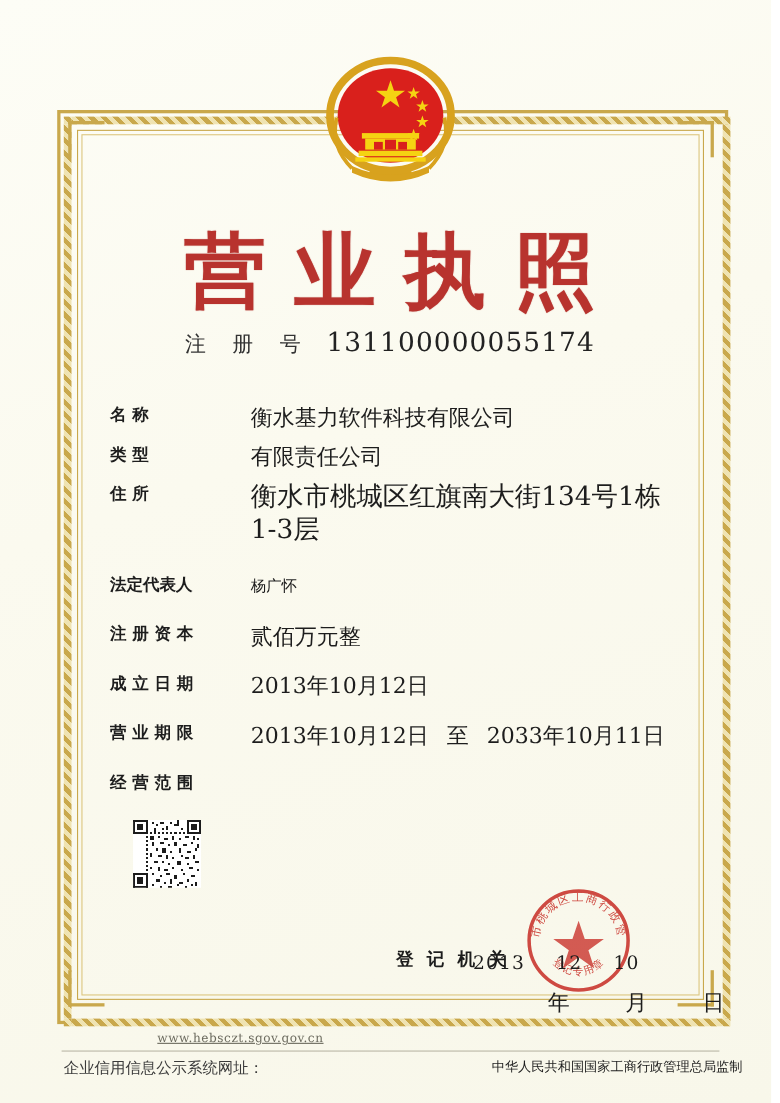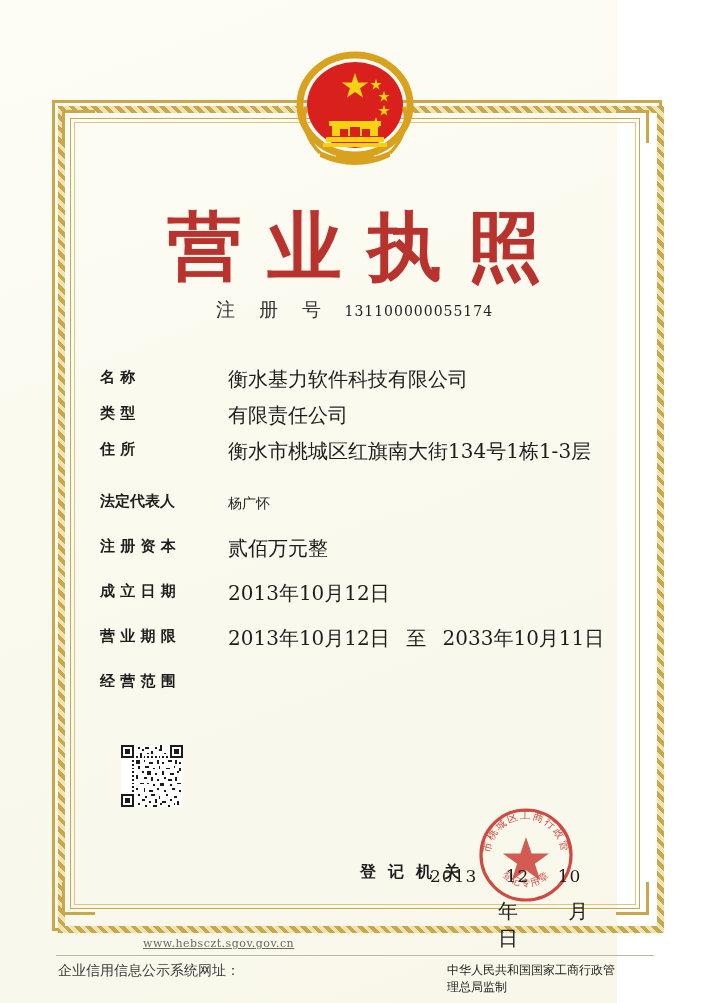--- a/index.html
+++ b/index.html
@@ -12,21 +12,21 @@
     height: 1003px;
     font-family: "Liberation Sans", sans-serif;
     position: relative;
     overflow: hidden;
   }
 
   
   #certificate {
     position: absolute;
     left: 0; top: 0;
-    width: 617px;
+    width: 701px;
     height: 1003px;
     background: linear-gradient(160deg, #fdfdf6 0%, #fbfaef 40%, #f8f7ea 100%);
   }
 
   
   .frame-outer {
     position: absolute;
     left: 52px; top: 100px;
     width: 604px; height: 825px;
     border: 3px solid #c9a84c;
@@ -98,21 +98,21 @@
     color: #2b2b2b;
   }
   .reg-label {
     font-family: "DejaVu Serif", serif;
     font-size: 19px;
     letter-spacing: 9px;
     color: #333;
   }
   .reg-value {
     font-family: "DejaVu Serif", serif;
-    font-size: 14px;
+    font-size: 24px;
     letter-spacing: 1px;
     margin-left: 10px;
     color: #222;
   }
 
   
   .fields {
     position: absolute;
     left: 100px;
     top: 362px;
@@ -133,21 +133,21 @@
     line-height: 30px;
   }
   .field .val {
     flex: 1;
     font-family: "DejaVu Serif", serif;
     font-size: 20px;
     color: #1d1d1d;
     line-height: 30px;
     padding-top: 2px;
   }
-  .field.big .val { font-size: 20px; }
+  .field.big .val { font-size: 24px; }
   .field.small-val .val { font-size: 14px; }
 
   .gap-lg { height: 16px; }
   .gap-md { height: 9px; }
 
   .range .sep { margin: 0 10px; }
 
   .scope-val {
     font-size: 13.5px;
     line-height: 20px;

